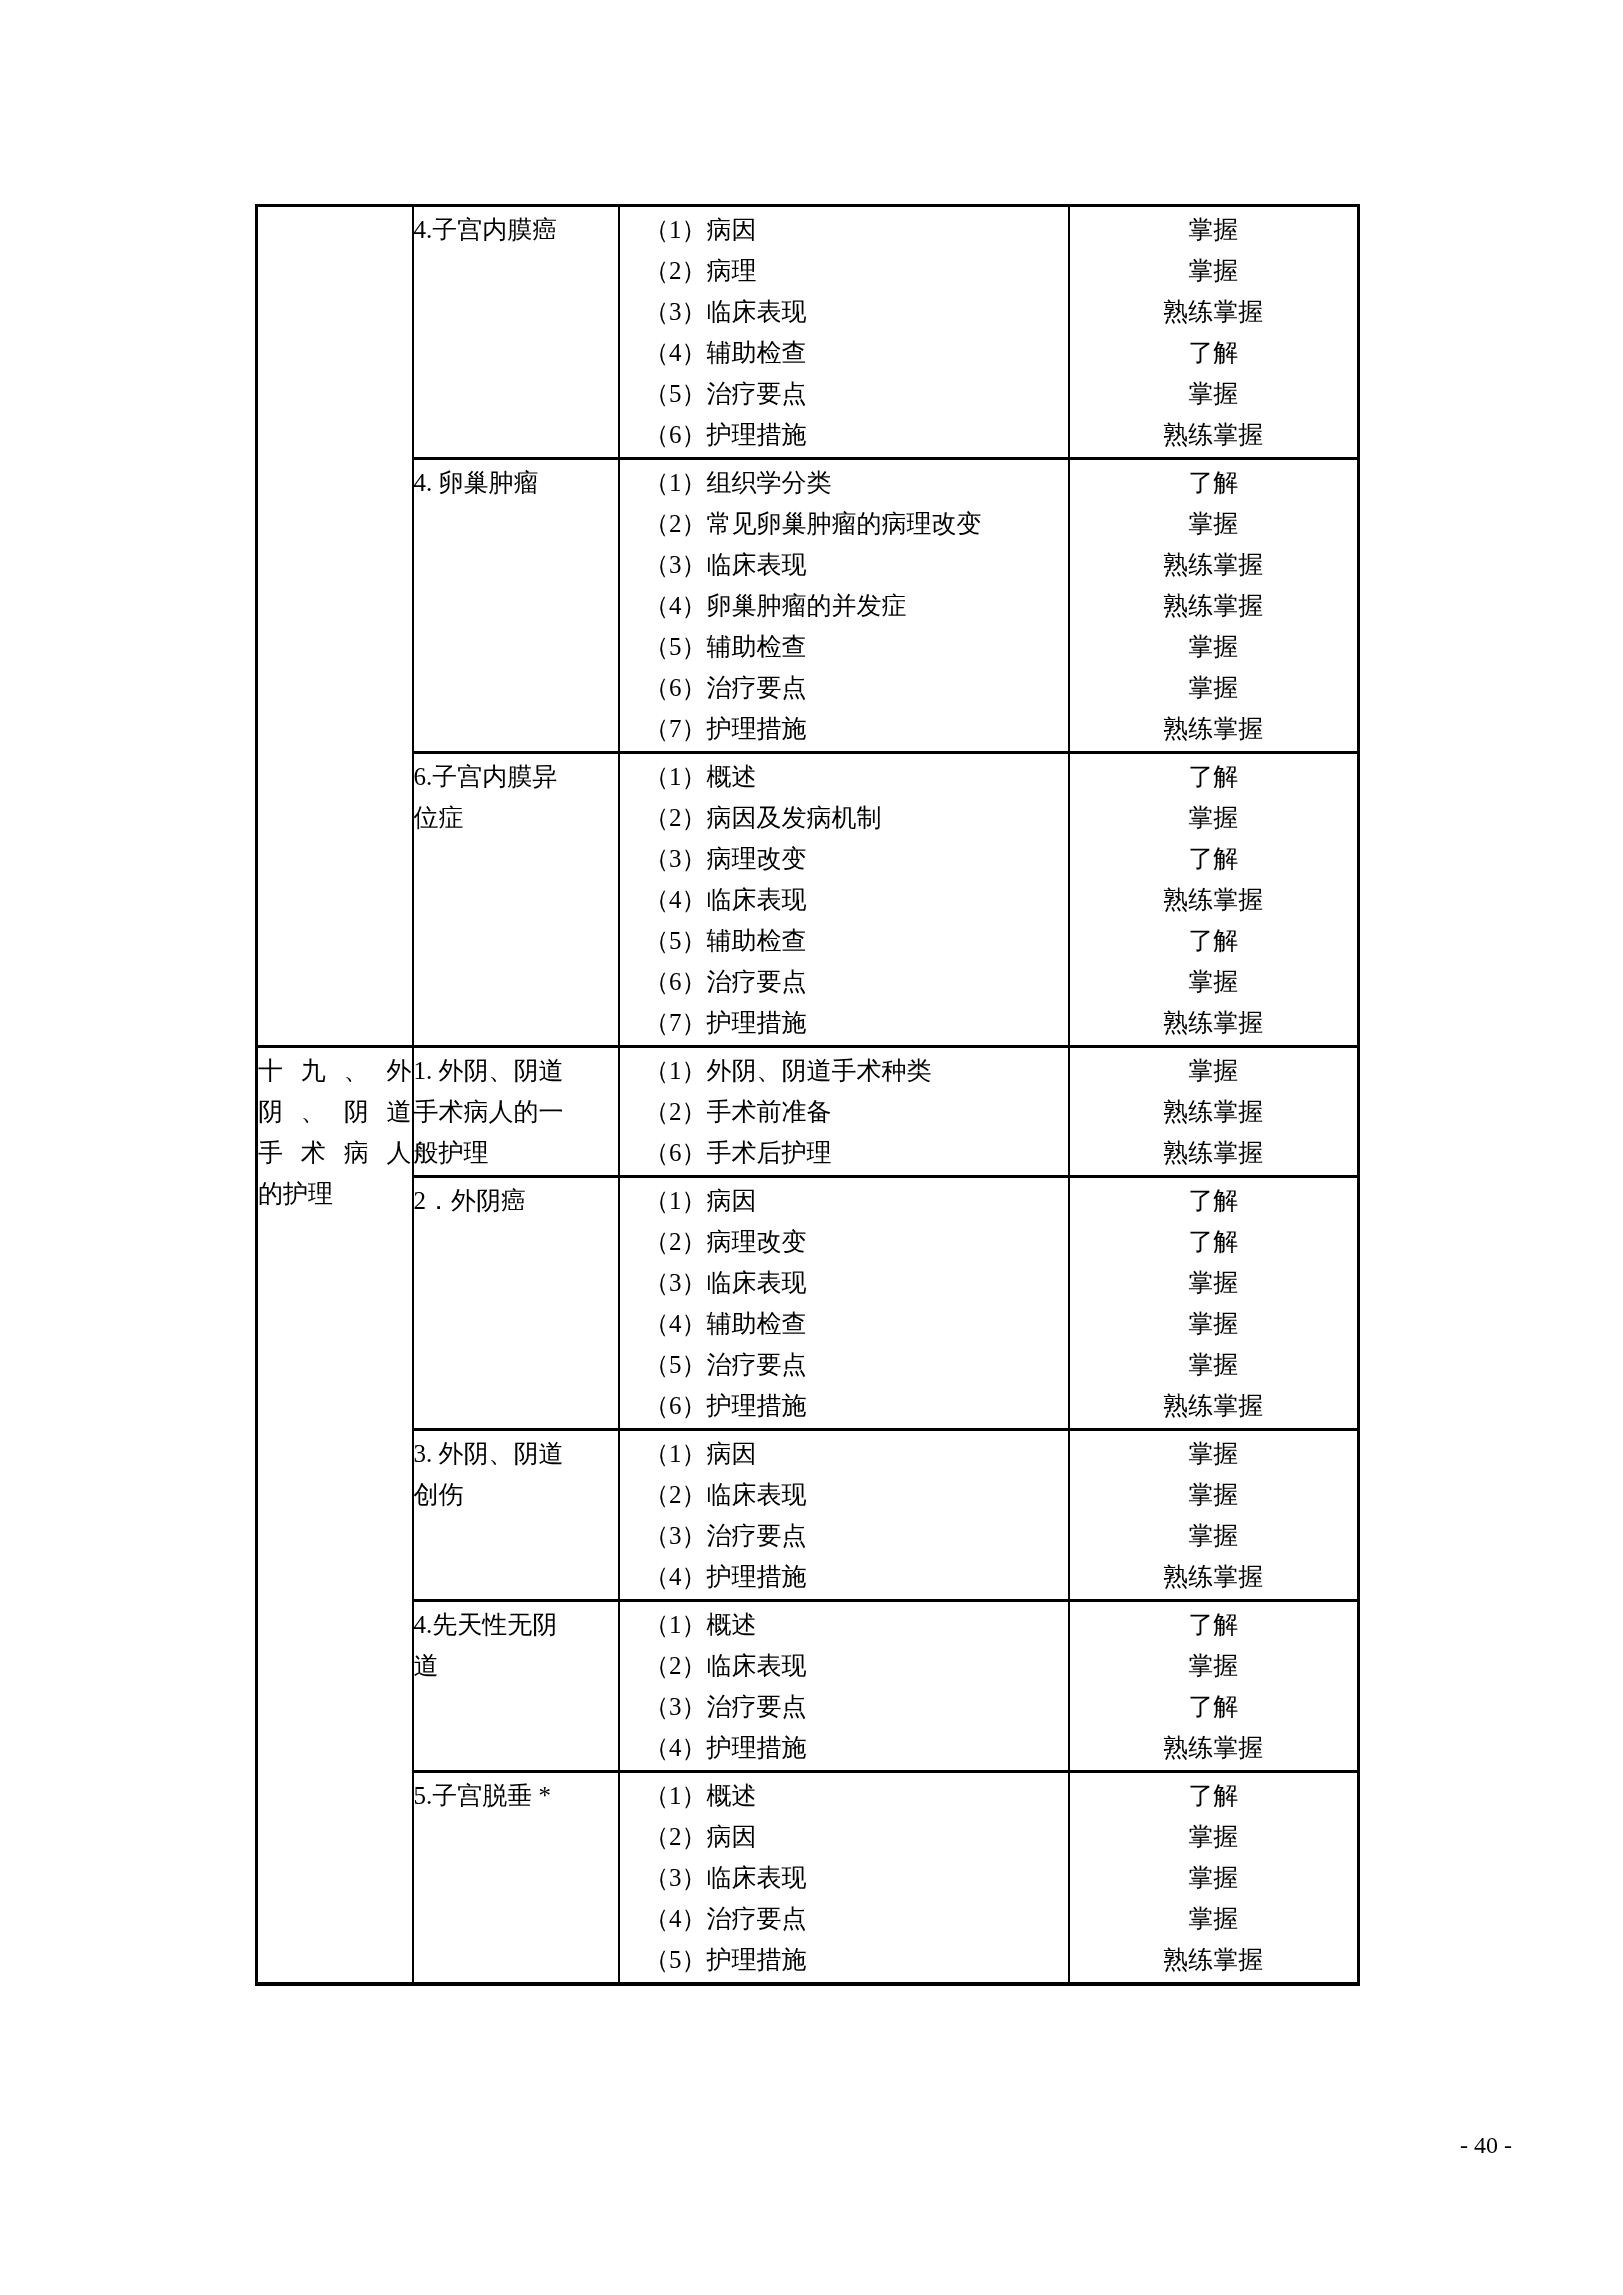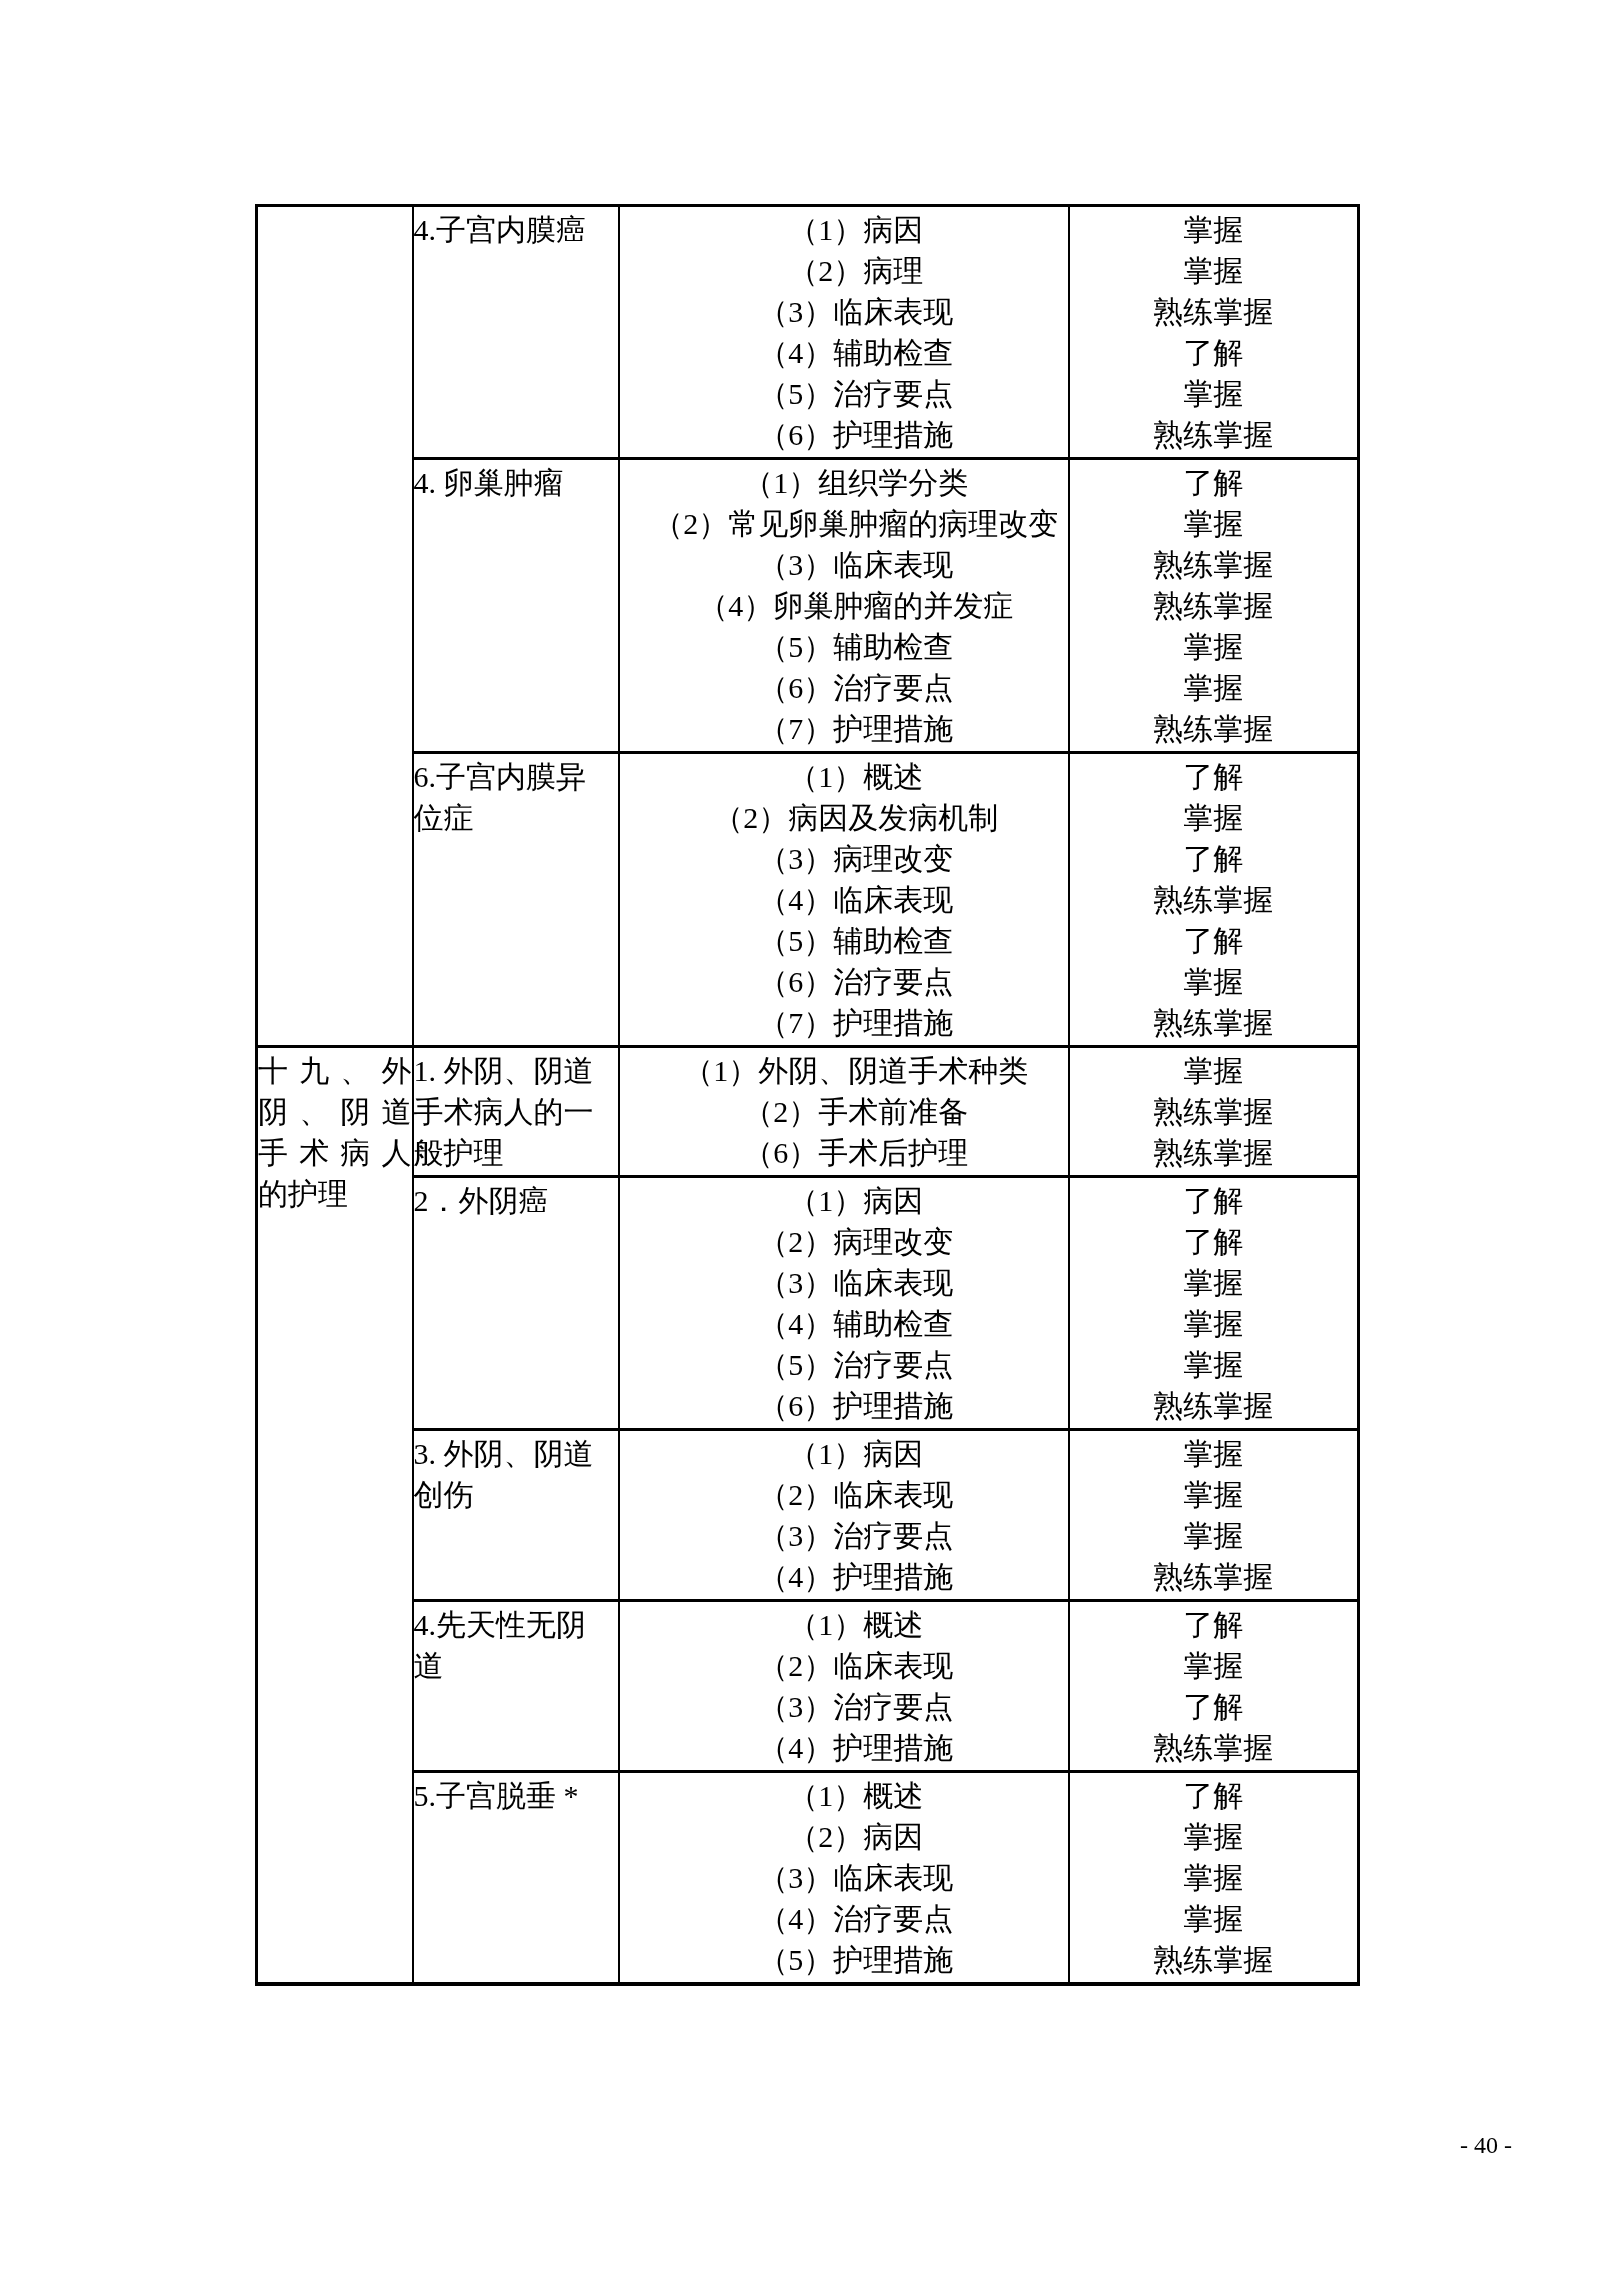--- a/index.html
+++ b/index.html
@@ -23,21 +23,21 @@
     width: 1102px;
     border-collapse: collapse;
     table-layout: fixed;
     border: 3.1px solid #000;
     border-bottom-width: 4.6px;
   }
   table.syllabus td {
     border: 2.6px solid #000;
     border-top-width: 3.6px;
     vertical-align: top;
-    font-size: 30px;
+    font-size: 25px;
     line-height: 41px;
     padding: 2px 0;
     overflow: hidden;
   }
   td.chapter-cell {
     padding: 3.1px 15.3px;
   }
   .chapter-line {
     line-height: 41px;
   }
@@ -48,21 +48,20 @@
   td.section-cell {
     padding-left: 13.3px;
     padding-right: 7.2px;
   }
   .section-label {
     white-space: pre-line;
     line-height: 41px;
   }
   td.items-cell {
     padding-left: 0;
-    text-align: center;
   }
   .item-text {
     padding-left: 24.5px;
     white-space: nowrap;
     line-height: 41px;
   }
   td.levels-cell {
     text-align: center;
   }
   .level-text {

